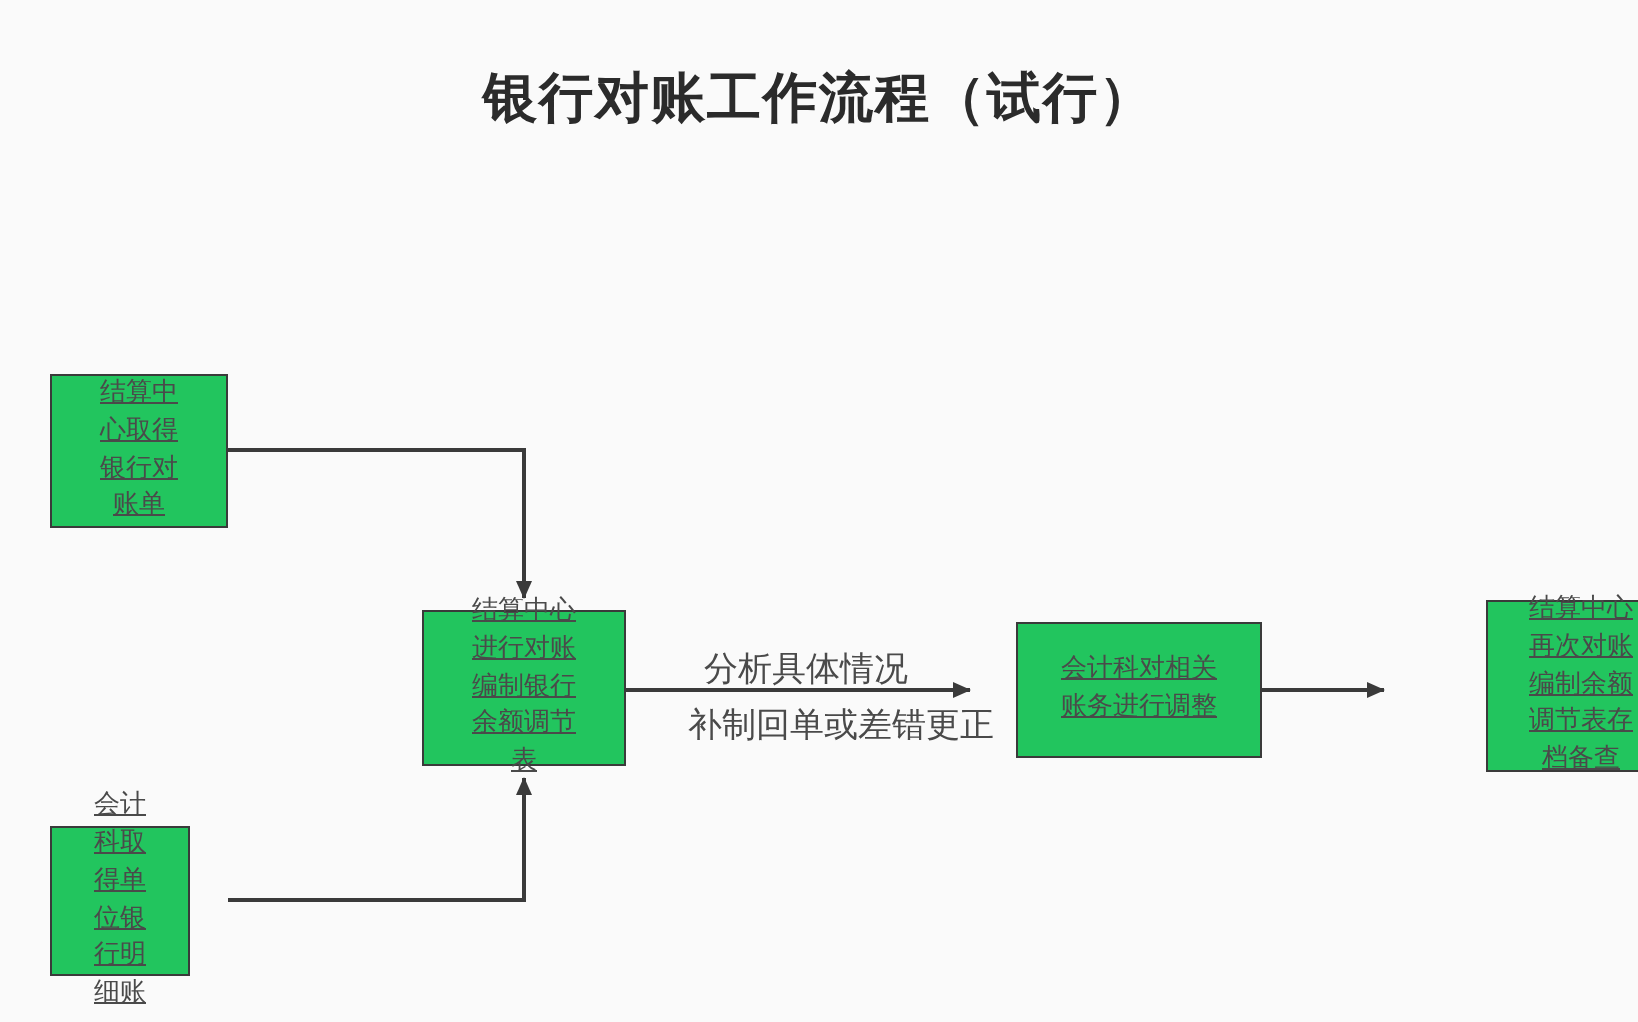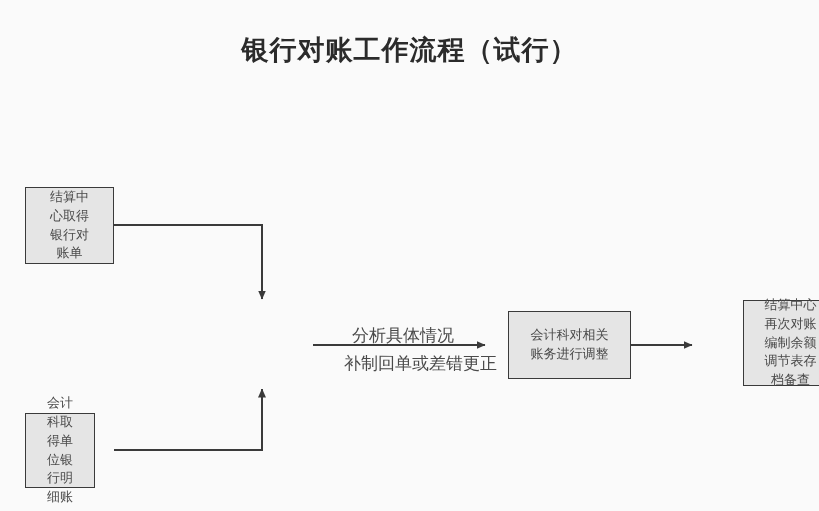--- a/index.html
+++ b/index.html
@@ -29,31 +29,32 @@
     text-align: center;
     font-size: 27px;
     font-weight: bold;
     letter-spacing: 1px;
     color: #2b2b2b;
     line-height: 1.2;
   }
   .node {
     position: absolute;
     box-sizing: border-box;
-    background: #e5e5e5;
+    background: #22c55e;
     border: 1.6px solid #3a3a3a;
     display: flex;
     align-items: center;
     justify-content: center;
     text-align: center;
     font-size: 13px;
     line-height: 1.45;
     color: #4a4a4a;
     padding: 2px 19px;
     word-break: break-all;
+    text-decoration: underline;
   }
   .node-text {
     display: block;
     width: 100%;
   }
   #node-collect-statement { left: 25px;  top: 187px; width: 89px;  height: 77px; }
   #node-collect-ledger    { left: 25px;  top: 413px; width: 70px;  height: 75px; }
   #node-reconcile-prepare { left: 211px; top: 305px; width: 102px; height: 78px; }
   #node-adjust-accounts   { left: 508px; top: 311px; width: 123px;  height: 68px; }
   #node-archive-final     { left: 698px; top: 300px; width: 95px;  height: 86px; margin-left: 45px; }
@@ -100,20 +101,23 @@
   </svg>
 
   <div class="node" id="node-collect-statement">
     <span class="node-text">结算中心取得银行对账单</span>
   </div>
 
   <div class="node" id="node-collect-ledger">
     <span class="node-text">会计科取得单位银行明细账</span>
   </div>
 
+  <div class="node" id="node-reconcile-prepare">
+    <span class="node-text">结算中心进行对账编制银行余额调节表</span>
+  </div>
 
   <div class="node" id="node-adjust-accounts">
     <span class="node-text">会计科对相关账务进行调整</span>
   </div>
 
   <div class="node" id="node-archive-final">
     <span class="node-text">结算中心再次对账编制余额调节表存档备查</span>
   </div>
 
   <div class="edge-label" id="edge-label-analyze">分析具体情况</div>

